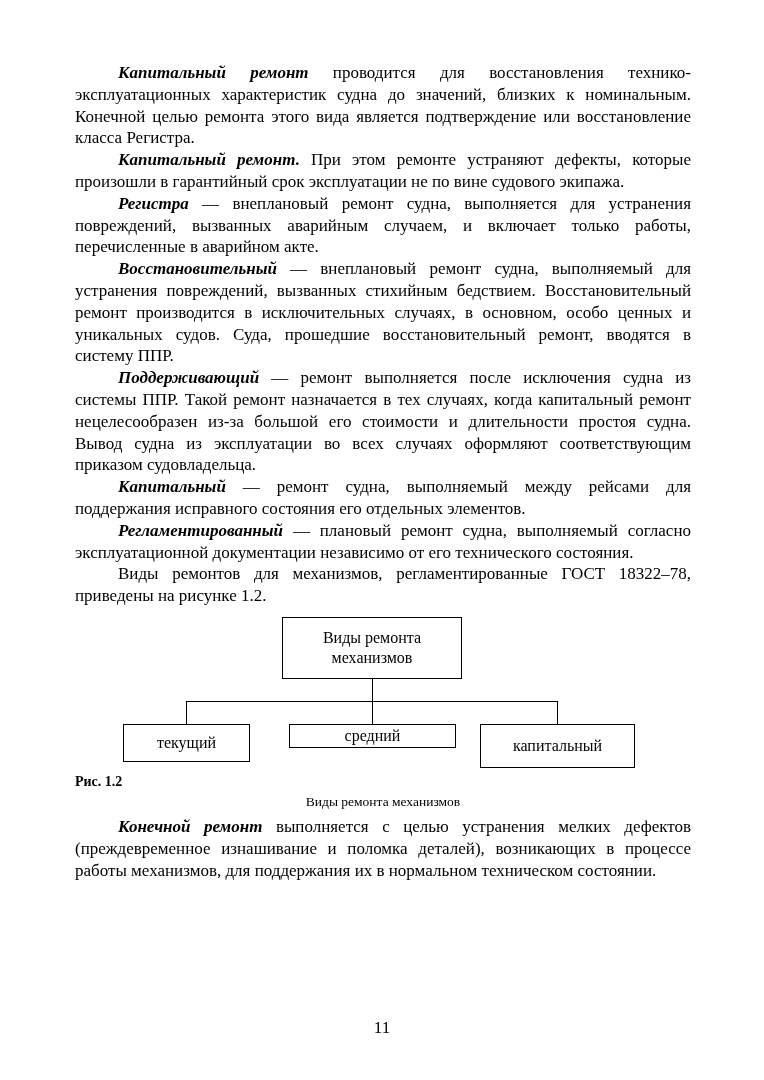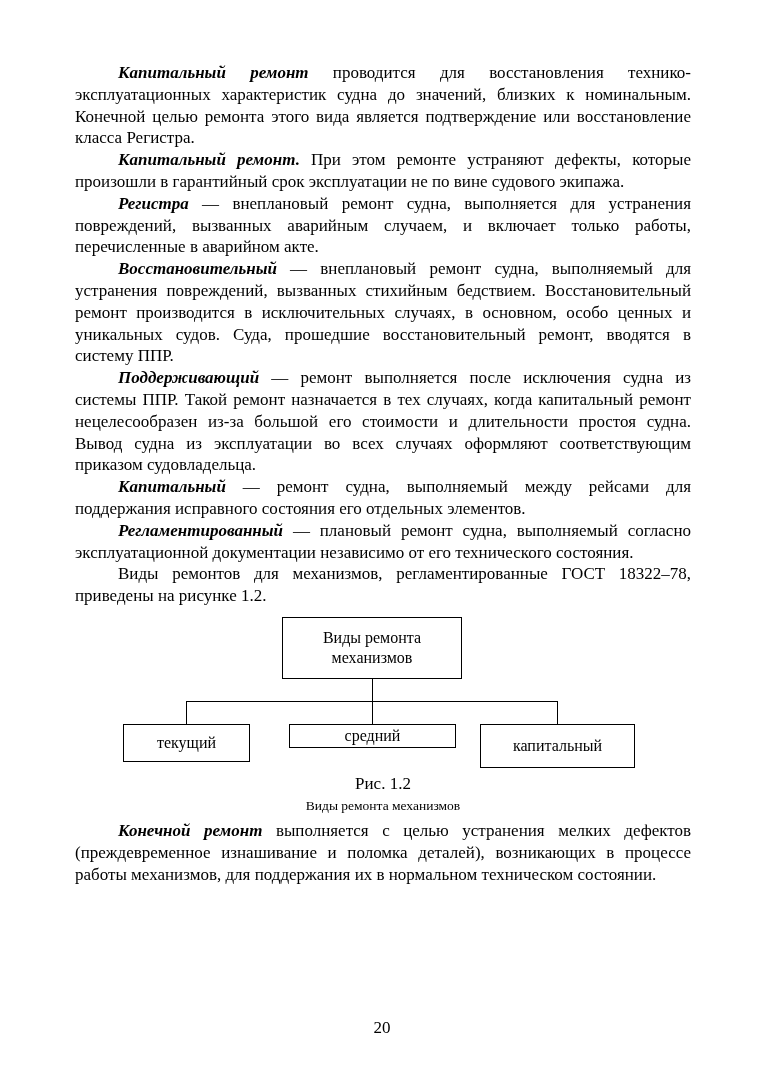--- a/index.html
+++ b/index.html
@@ -50,23 +50,22 @@
   .fbox.root  { left: 207px; top: 0;     width: 180px; height: 62px; }
   .fbox.c0    { left: 48px;  top: 107px; width: 127px; height: 38px; }
   .fbox.c1    { left: 214px; top: 107px; width: 167px; height: 24px; }
   .fbox.c2    { left: 405px; top: 107px; width: 155px; height: 44px; }
   .cline { position: absolute; background: #000; }
   .v-center { left: 297px; top: 62px; width: 1px;  height: 45px; }
   .h-main   { left: 111px; top: 84px; width: 372px; height: 1px; }
   .v-left   { left: 111px; top: 84px; width: 1px;  height: 23px; }
   .v-right  { left: 482px; top: 84px; width: 1px;  height: 23px; }
   .caption-label {
-    text-align: center;
-    font-weight: normal;
-    font-size: 17px;
+    font-weight: bold;
+    font-size: 14px;
     margin-top: 9px;
   }
   .caption-text {
     text-align: center;
     font-size: 13.5px;
     margin-top: 4px;
     margin-bottom: 6px;
   }
   .page-number {
     position: absolute;
@@ -110,15 +109,15 @@
     <div class="fbox c0">текущий</div>
     <div class="fbox c1">средний</div>
     <div class="fbox c2">капитальный</div>
   </div>
 
   <div class="caption-label">Рис. 1.2</div>
   <div class="caption-text">Виды ремонта механизмов</div>
 
   <p class="para"><span class="lead">Конечной ремонт</span><span> выполняется с целью устранения мелких дефектов (преждевременное изнашивание и поломка деталей), возникающих в процессе работы механизмов, для поддержания их в нормальном техническом состоянии.</span></p>
 
-  <div class="page-number">20</div>
+  <div class="page-number">11</div>
 
 </div>
 
 </body></html>

